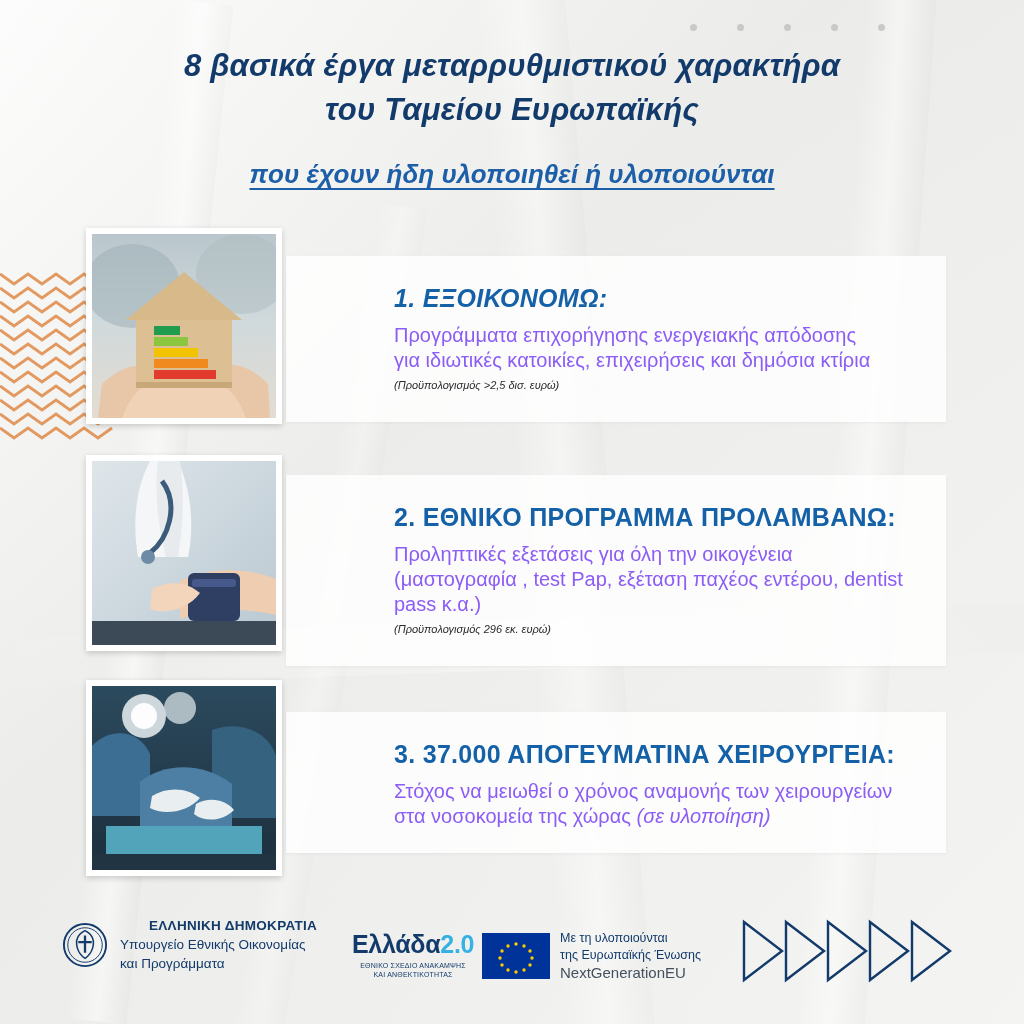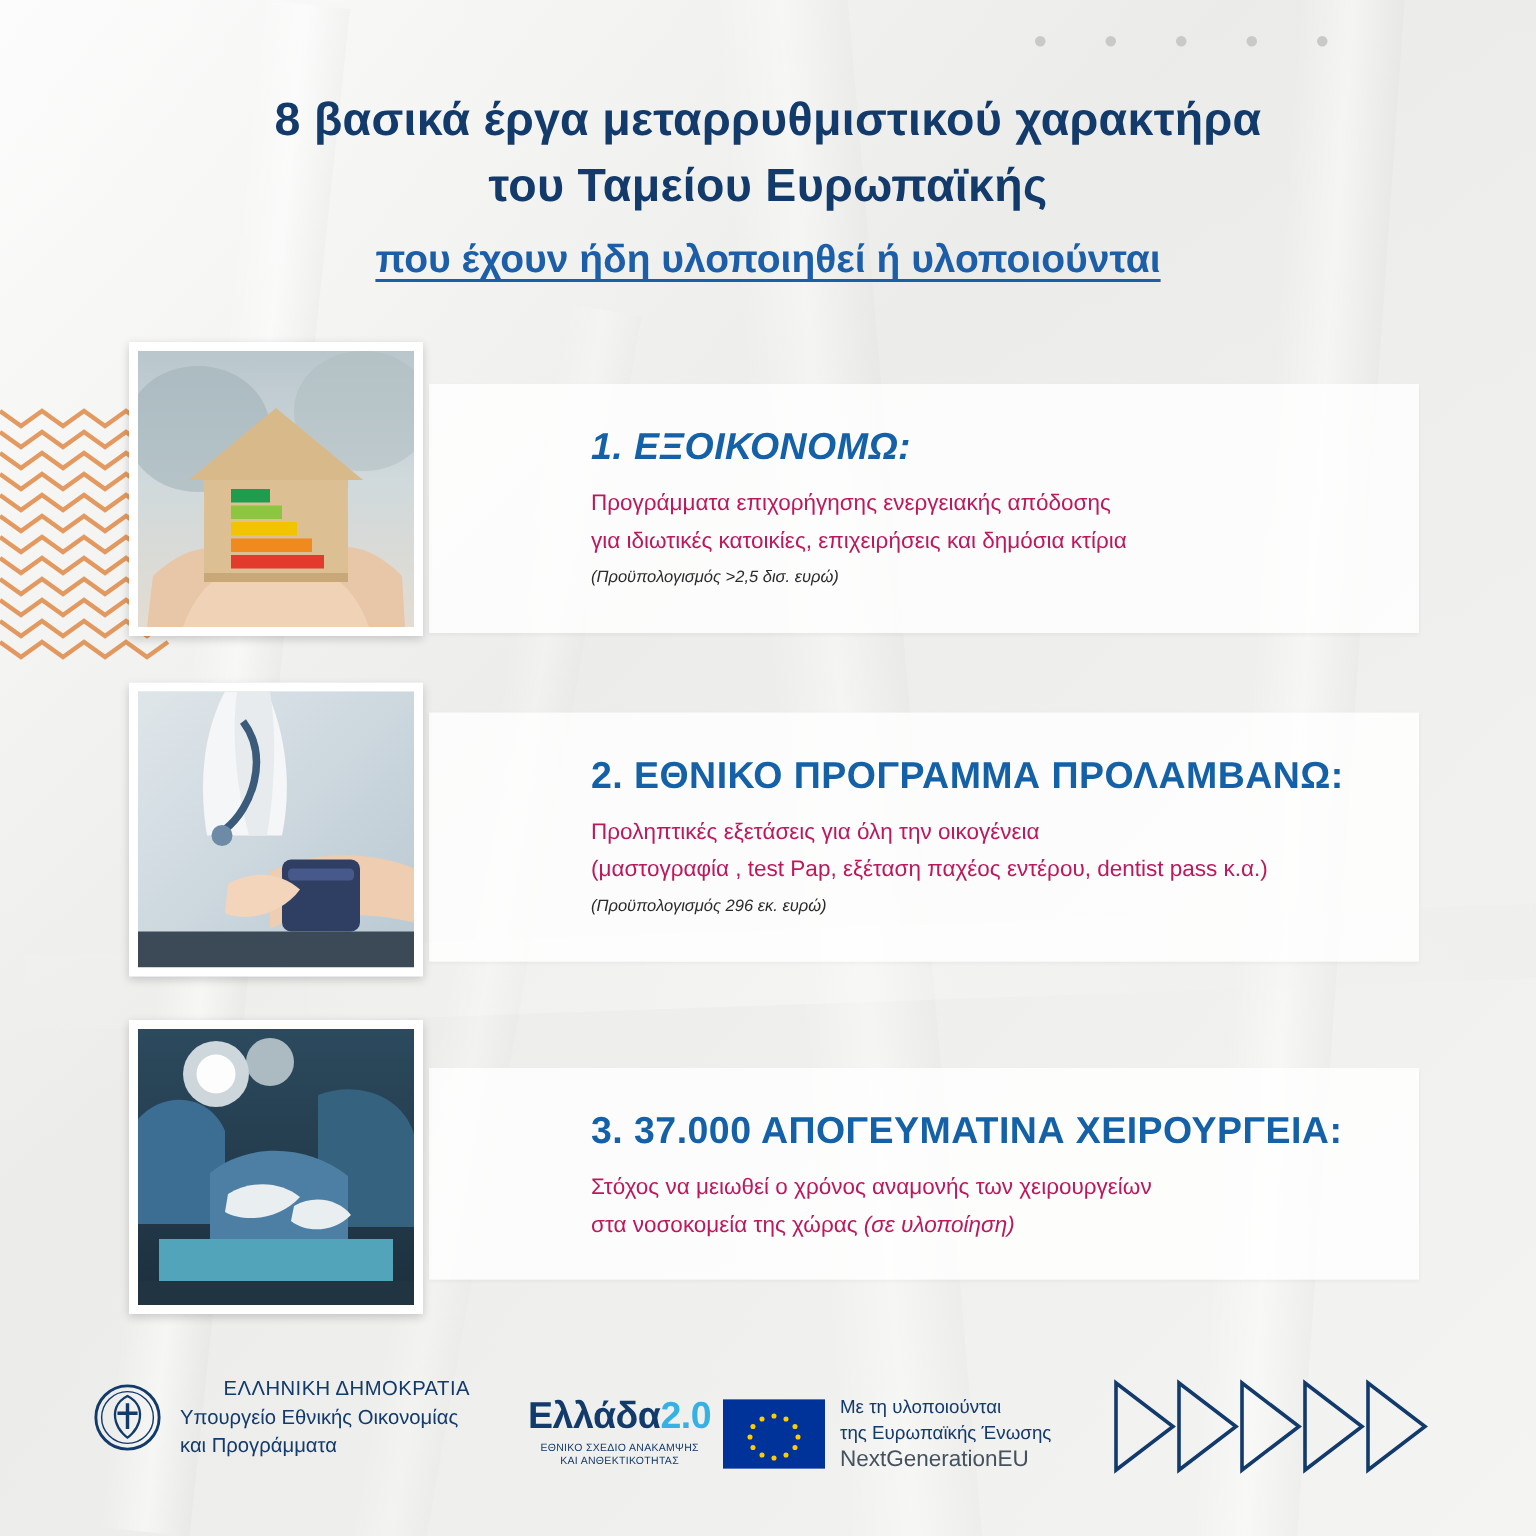--- a/index.html
+++ b/index.html
@@ -58,40 +58,41 @@
     left: 0;
     top: 268px;
     width: 118px;
     height: 180px;
     overflow: hidden;
   }
 
   
   .header {
     position: absolute;
-    top: 58px;
+    top: 44px;
     left: 0;
     width: 1024px;
     text-align: center;
+    font-style: italic;
   }
   .header .line1,
   .header .line2 {
     color: #123a6b;
     font-weight: bold;
     font-size: 31px;
     letter-spacing: .2px;
     line-height: 44px;
     white-space: nowrap;
   }
   .header .line3 {
     color: #1c5fa8;
     font-weight: bold;
     font-size: 26px;
     line-height: 42px;
-    margin-top: 5px;
+    margin-top: 21px;
     text-decoration: underline;
     text-underline-offset: 5px;
   }
 
   
   .item {
     position: absolute;
     left: 86px;
     width: 860px;
   }
@@ -121,22 +122,22 @@
     color: #1461a8;
     font-weight: bold;
     font-size: 25px;
     font-style: italic;
     letter-spacing: .3px;
     margin: 0 0 10px 0;
     white-space: nowrap;
   }
   .item.i2 .title, .item.i3 .title { font-style: normal; }
   .item .desc {
-    color: #be185d;
-    font-size: 15px;
+    color: #8b5cf6;
+    font-size: 20px;
     line-height: 25px;
   }
   .item .desc .it { font-style: italic; }
   .item .budget {
     color: #2b2b2b;
     font-size: 11px;
     font-style: italic;
     line-height: 25px;
   }
 
@@ -164,21 +165,21 @@
     top: 10px;
     display: flex;
     align-items: center;
     gap: 12px;
   }
   .gov-text {
     color: #123a6b;
     font-size: 13.5px;
     line-height: 19px;
   }
-  .gov-text .t1 { font-weight: normal; letter-spacing: .3px; padding-left: 29px; }
+  .gov-text .t1 { font-weight: bold; letter-spacing: .3px; padding-left: 29px; }
 
   .ellada-block {
     position: absolute;
     left: 352px;
     top: 24px;
     text-align: center;
   }
   .ellada-title {
     font-size: 25px;
     font-weight: bold;

